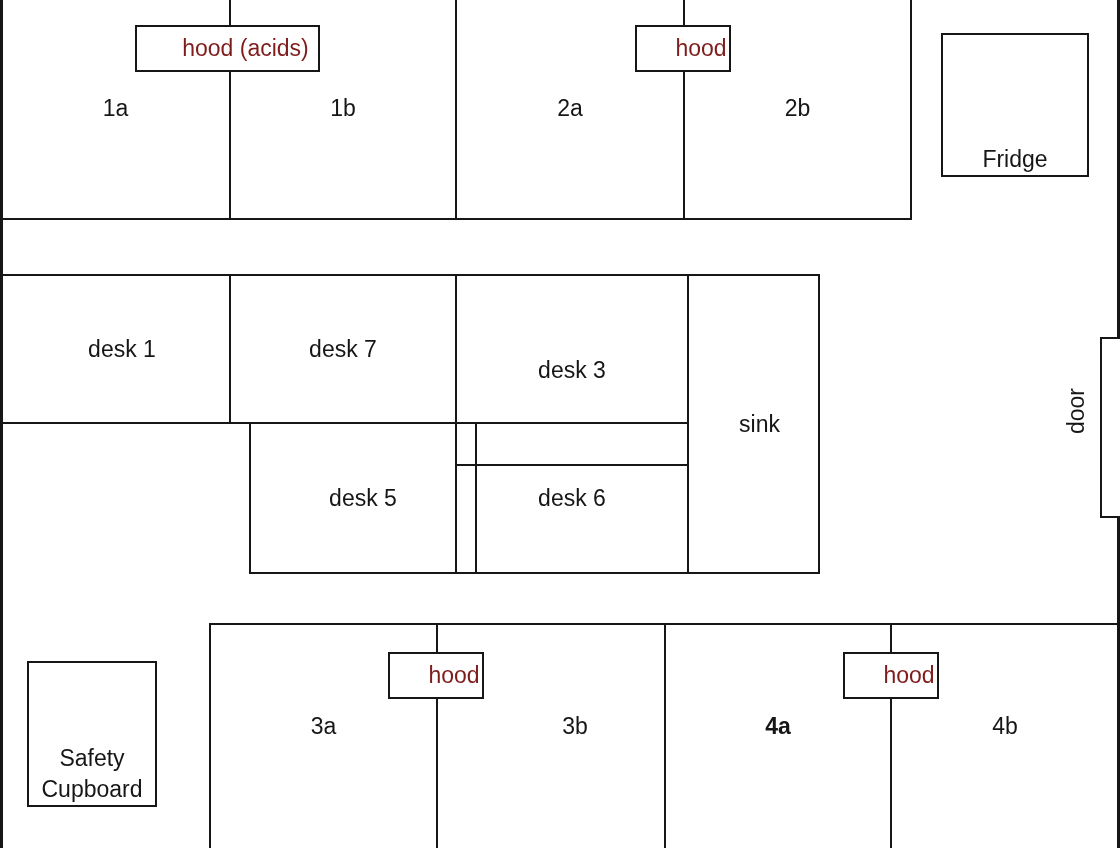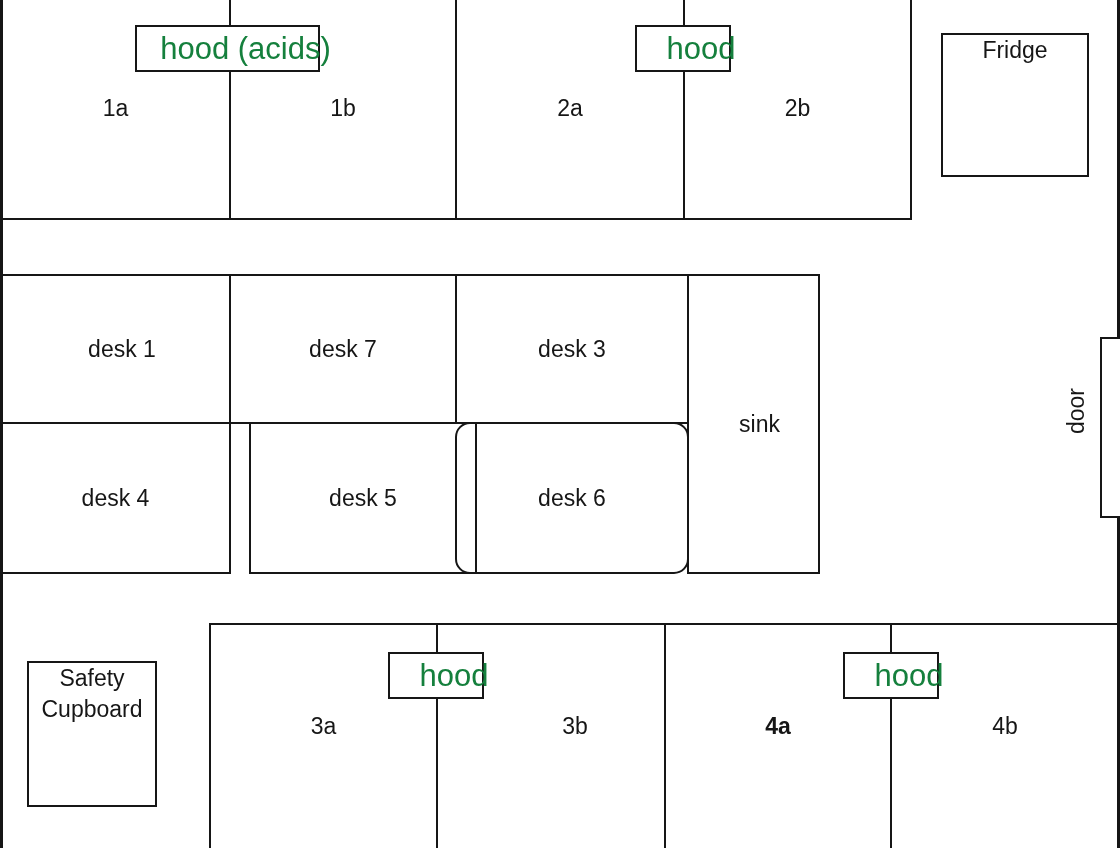--- a/index.html
+++ b/index.html
@@ -39,37 +39,37 @@
 
   
   .hood {
     position: absolute;
     box-sizing: border-box;
     border: 2px solid #161616;
     background: #ffffff;
     display: flex;
     align-items: center;
     justify-content: center;
-    font-size: 31px;
-    color: #15803d;
+    font-size: 23px;
+    color: #7f1d1d;
     z-index: 5;
     white-space: nowrap;
     padding-left: 36px;
   }
 
   
   .appliance {
     position: absolute;
     box-sizing: border-box;
     border: 2px solid #161616;
     background: #ffffff;
     display: flex;
     flex-direction: column;
     align-items: center;
-    justify-content: flex-start;
+    justify-content: flex-end;
     font-size: 23px;
     line-height: 1.35;
     color: #161616;
     text-align: center;
     z-index: 4;
   }
 
   
   .door-box {
     position: absolute;
@@ -121,31 +121,28 @@
   <div class="appliance" style="left:941px; top:33px; width:148px; height:144px;">
     <span class="label">Fridge</span>
   </div>
 
   <div class="cell" style="left:0px; top:274px; width:231px; height:150px;padding-left:13px;">
     <span class="label">desk 1</span>
   </div>
   <div class="cell" style="left:229px; top:274px; width:228px; height:150px;">
     <span class="label">desk 7</span>
   </div>
-  <div class="cell" style="left:455px; top:274px; width:234px; height:150px;">
+  <div class="cell" style="left:455px; top:274px; width:234px; height:192px;">
     <span class="label">desk 3</span>
   </div>
 
-  <div class="cell" style="left:0px; top:422px; width:231px; height:152px;">
-    <span class="label">desk 4</span>
-  </div>
   <div class="cell" style="left:229px; top:422px; width:228px; height:152px;margin-left:20px;">
     <span class="label">desk 5</span>
   </div>
-  <div class="cell" style="left:455px; top:422px; width:234px; height:152px;border-radius:15px;">
+  <div class="cell" style="left:455px; top:422px; width:234px; height:152px;">
     <span class="label">desk 6</span>
   </div>
 
   <div class="cell" style="left:687px; top:274px; width:133px; height:300px;padding-left:12px;">
     <span class="label">sink</span>
   </div>
 
   <div class="door-box" style="left:1100px; top:337px; width:22px; height:181px;"></div>
   <div class="door-label" style="left:1063px; top:388px;">door</div>
 

